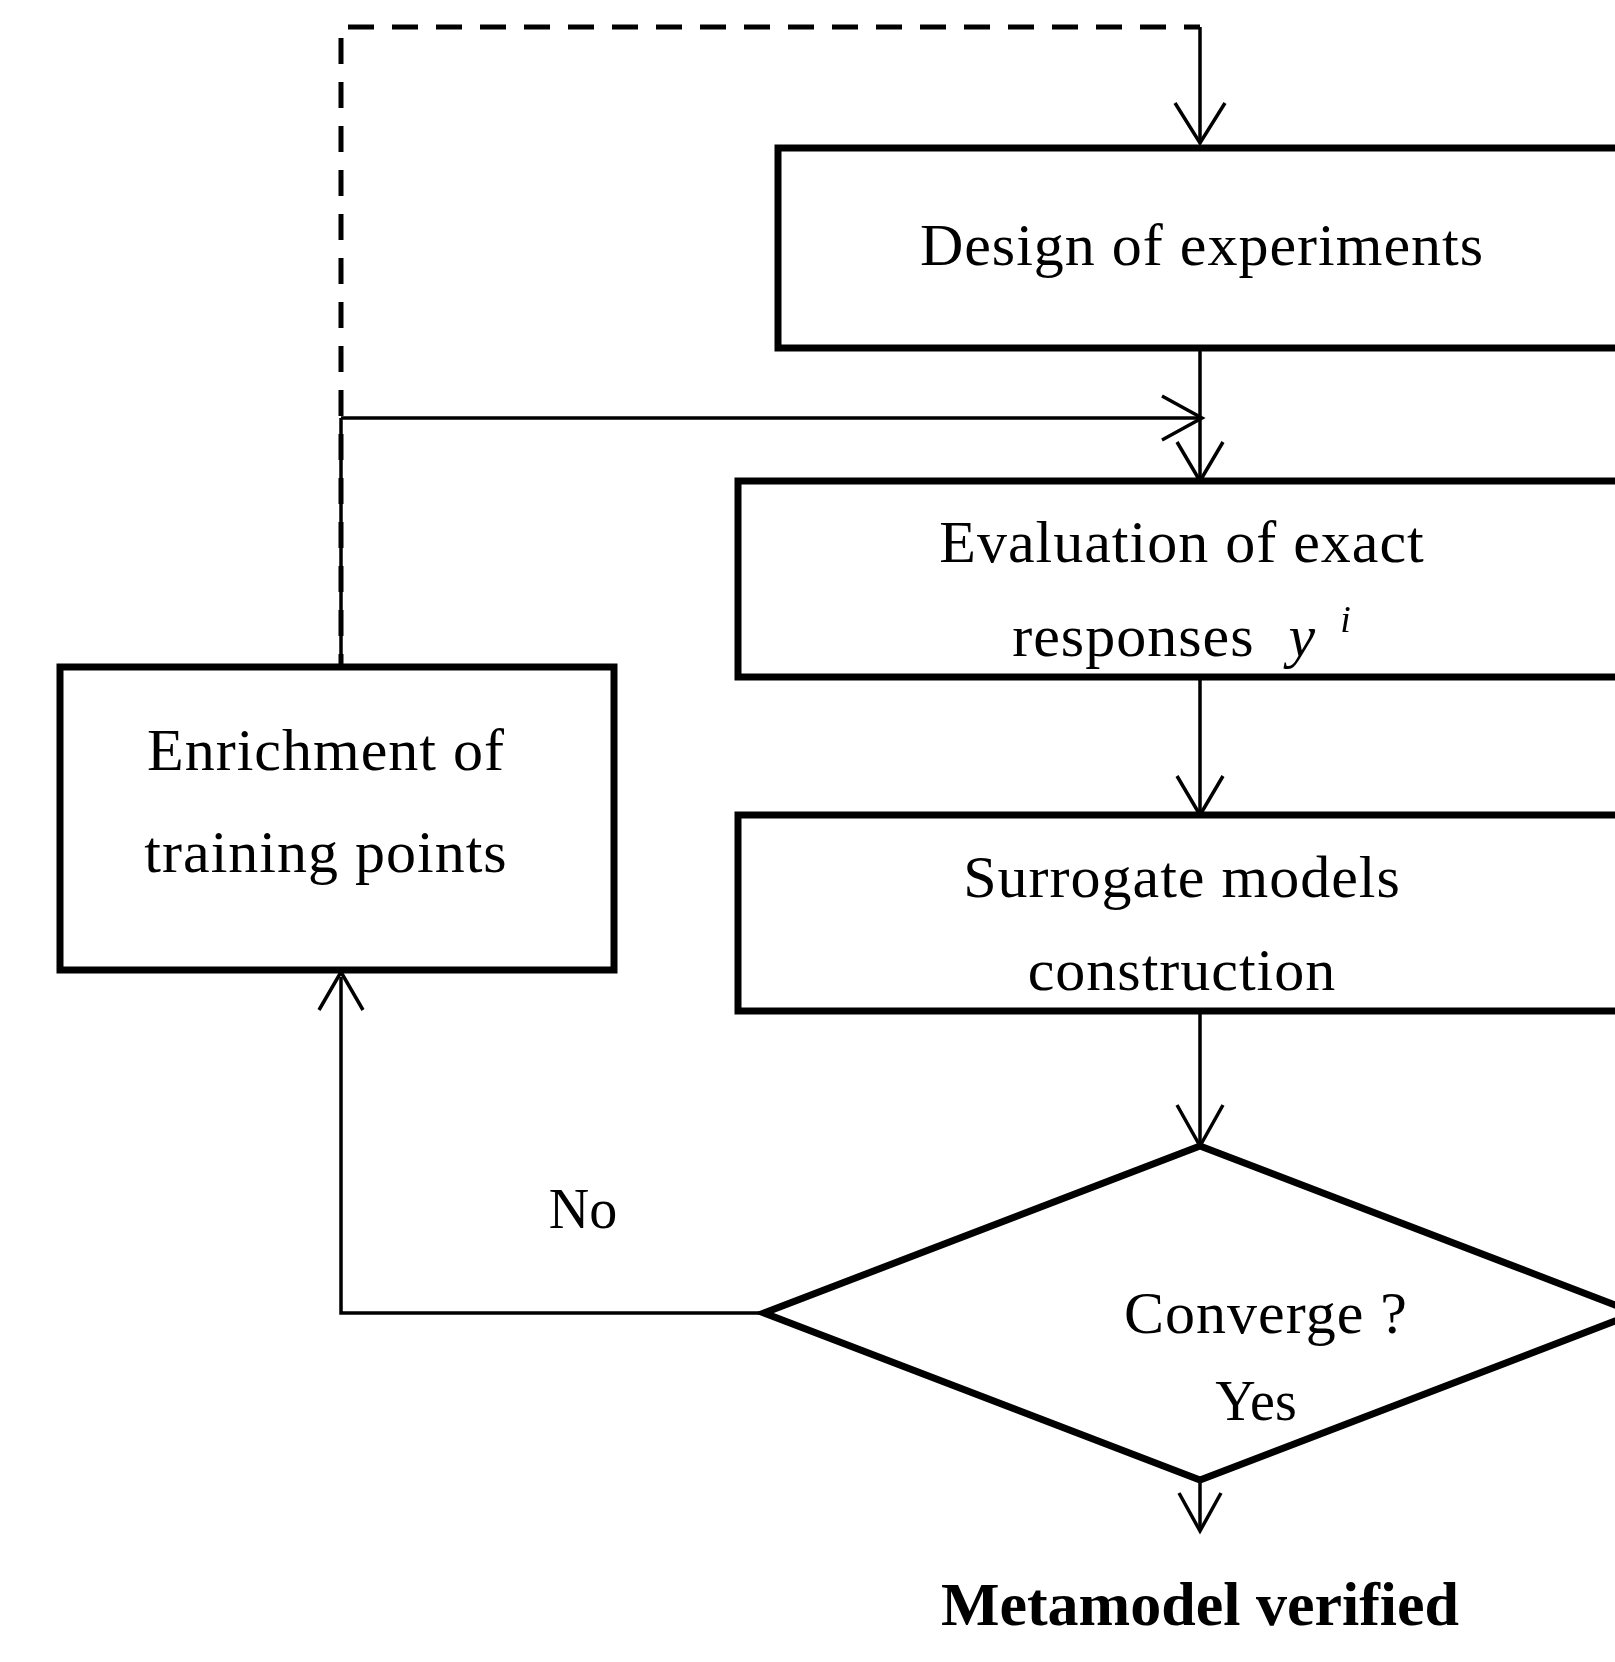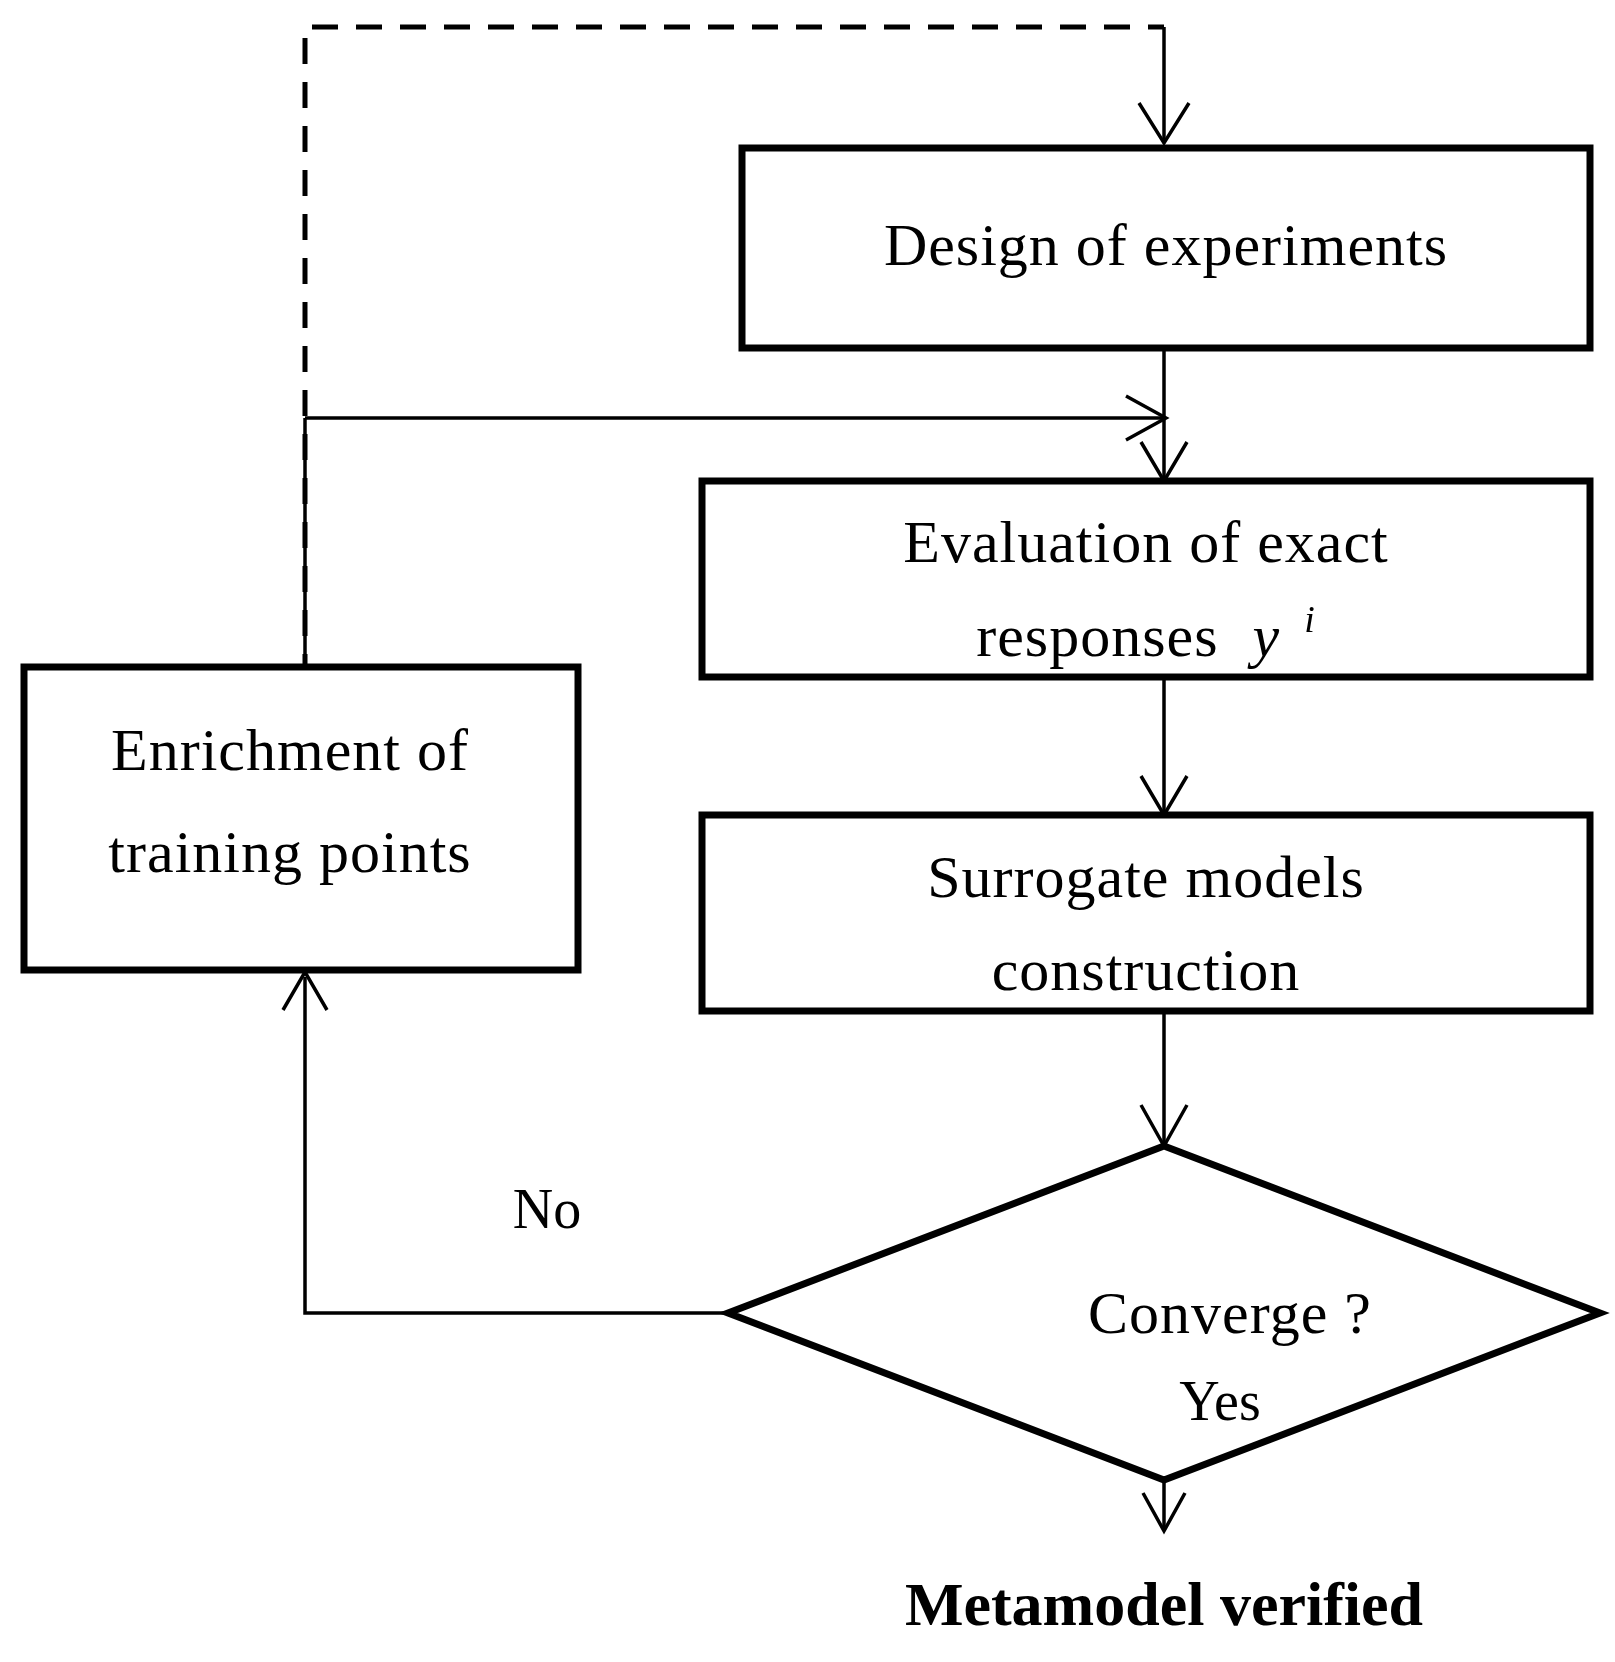--- a/index.html
+++ b/index.html
@@ -12,20 +12,21 @@
     width: 1615px;
     height: 1662px;
     overflow: hidden;
     font-family: "Liberation Serif", "DejaVu Serif", serif;
     color: #000000;
   }
   #flowchart-root {
     position: relative;
     width: 1491px;
     height: 1662px;
+    margin-left: 36px;
   }
   svg#flow-svg {
     position: absolute;
     top: 0;
     left: 0;
     width: 1615px;
     height: 1662px;
     display: block;
   }
   .node-box {

